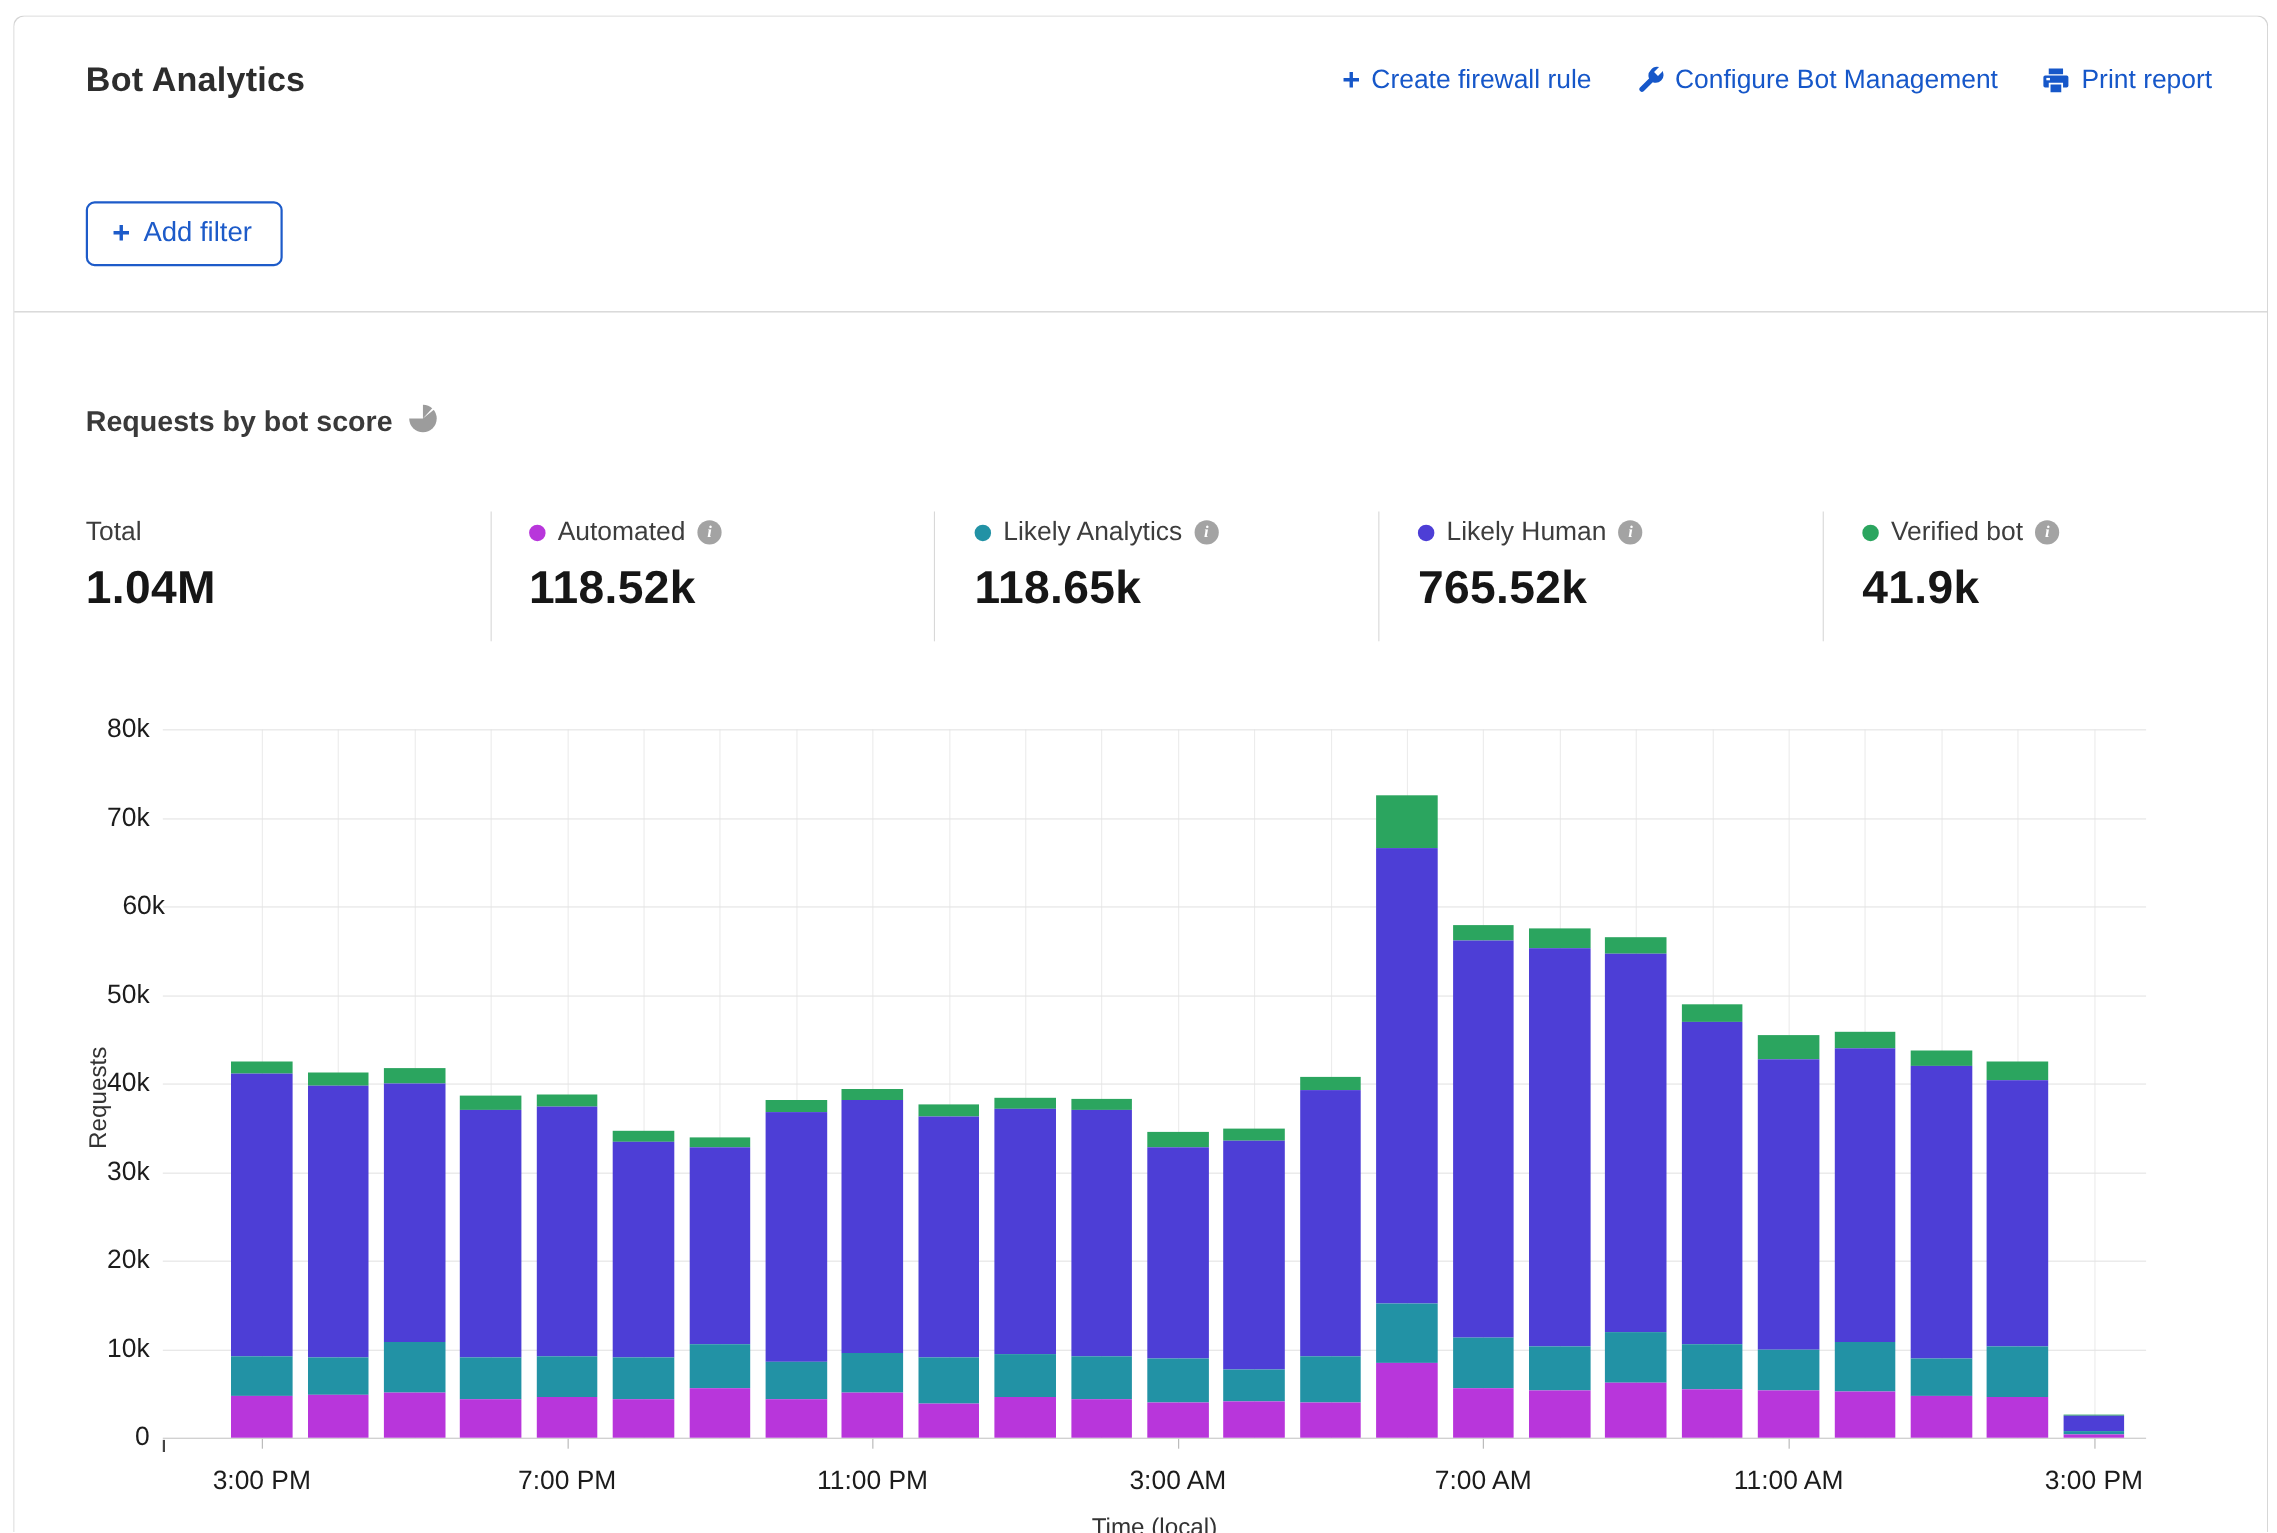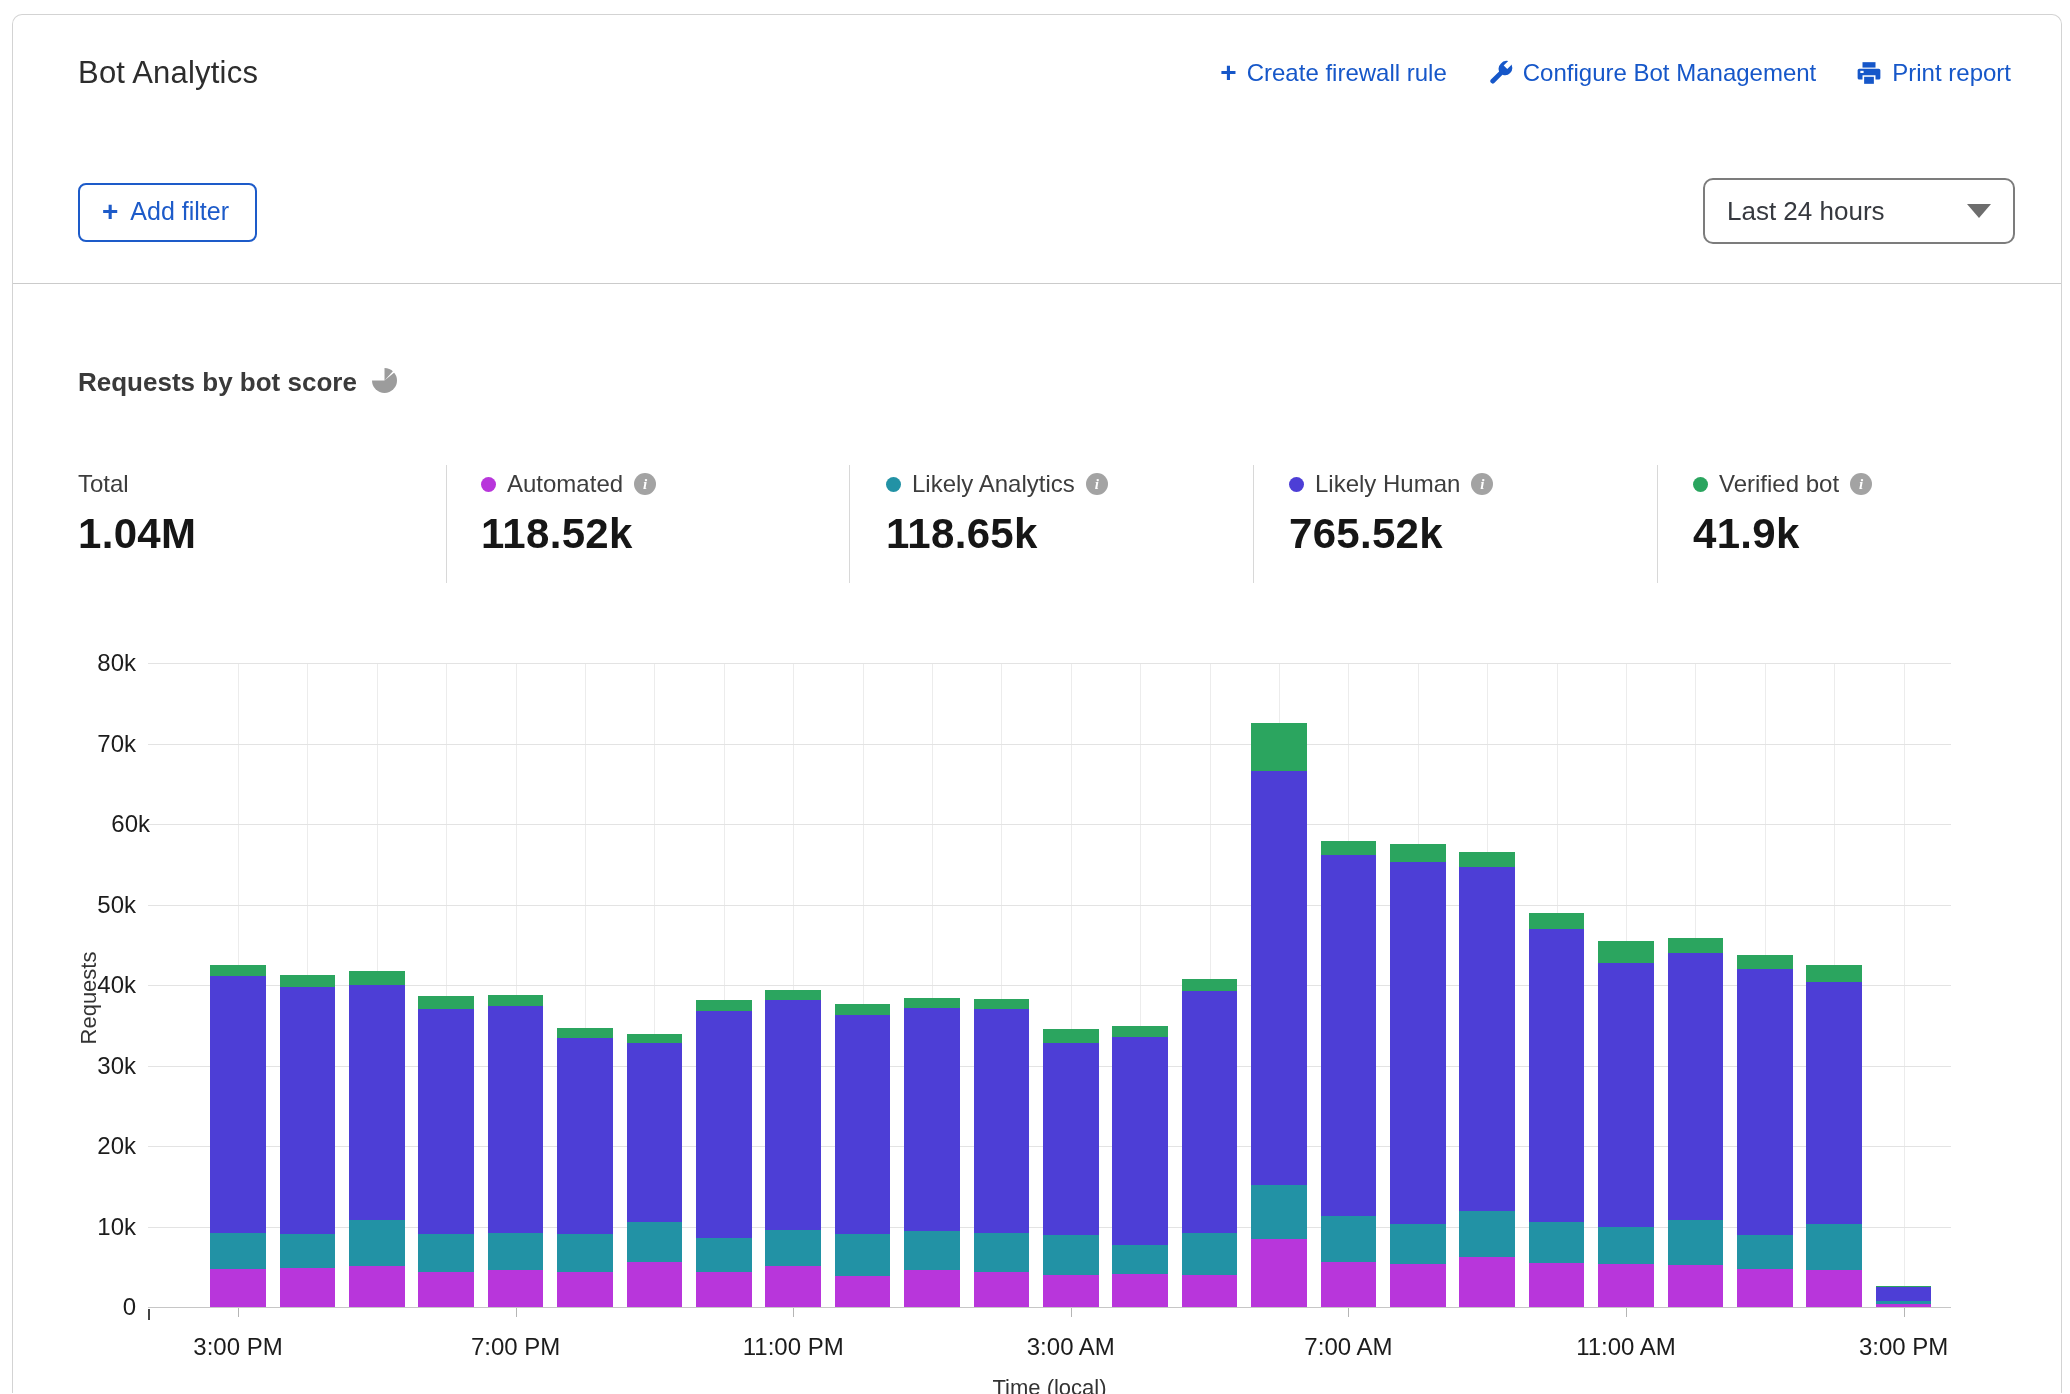--- a/index.html
+++ b/index.html
@@ -3,21 +3,21 @@
 <meta charset="utf-8">
 <style>
   * { margin:0; padding:0; box-sizing:border-box; }
   html,body { width:2070px; height:1394px; background:#fff;
     font-family:"Liberation Sans", sans-serif; color:#1f1f1f; overflow:hidden; }
   .card { position:absolute; left:12px; top:14px; width:2050px; height:1379px;
     background:#fff; border:1px solid #d3d3d3; border-bottom:none;
     border-radius:10px 10px 0 0; }
   
   .page-title { position:absolute; left:65px; top:40px; font-size:31px;
-    font-weight:400; color:#2d2d2d; letter-spacing:.2px; }
+    font-weight:700; color:#2d2d2d; letter-spacing:.2px; }
   .actions { position:absolute; right:50px; top:44px; display:flex; gap:40px;
     align-items:center; }
   .action-link { display:flex; align-items:center; gap:10px; color:#1657c9;
     font-size:24px; cursor:pointer; }
   .action-link .plus { font-size:28px; font-weight:700; line-height:24px; }
   .action-link svg { display:block; }
   
   .add-filter { position:absolute; left:65px; top:168px; display:flex;
     align-items:center; gap:12px; border:2px solid #1d5bc9; border-radius:8px;
     background:#fff; color:#1d5bc9; font-size:25px; padding:12px 26px 14px 22px;
@@ -96,24 +96,20 @@
       </span>
       <span>Print report</span>
     </div>
   </div>
 
   <button class="add-filter">
     <span class="plus">+</span>
     <span>Add filter</span>
   </button>
 
-  <div class="time-range">
-    <span>Last 24 hours</span>
-    <span class="caret"></span>
-  </div>
 
   <div class="divider"></div>
 
   <div class="section-head">
     <span class="section-title">Requests by bot score</span>
     <span>
       <svg width="27" height="27" viewBox="0 0 27 27">
         <circle cx="13.5" cy="13.5" r="12.5" fill="#9c9c9c"></circle>
         <path d="M13.5 13.5 L13.5 -1 A15 15 0 0 0 -1 13.5 Z" fill="#ffffff"></path>
         <path d="M13.5 13.5 L23 3 L24.5 4.6 Z" fill="#ffffff"></path>

